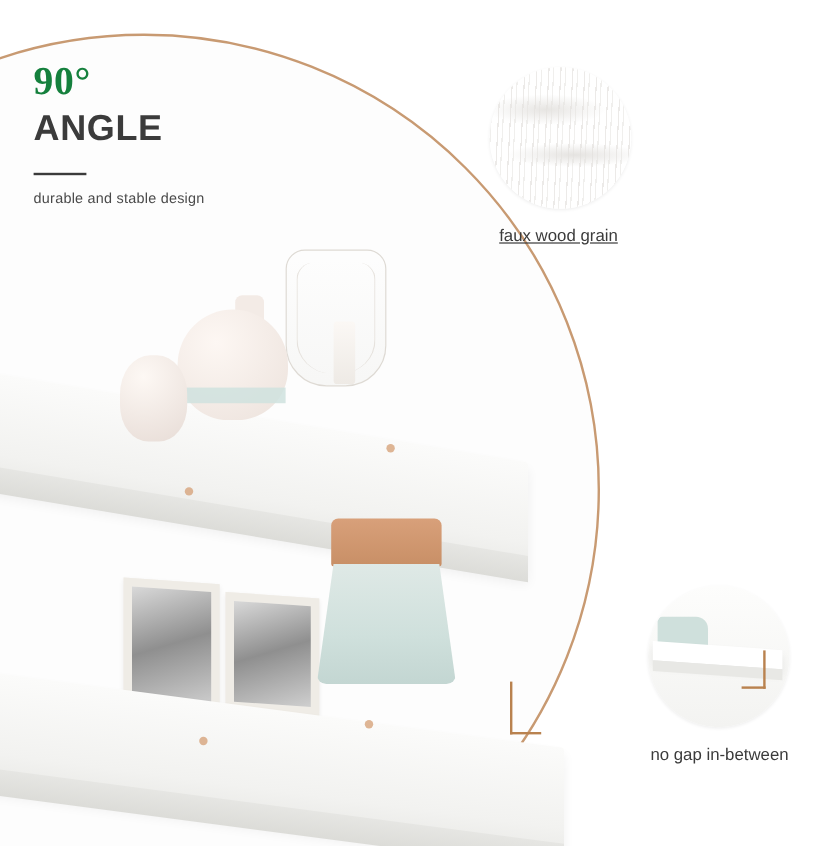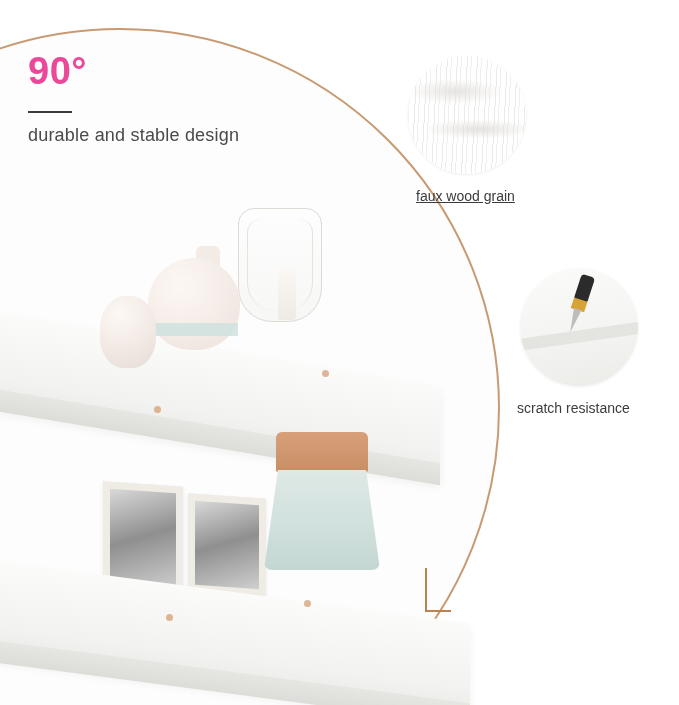--- a/index.html
+++ b/index.html
@@ -38,42 +38,43 @@
   }
 
   
   .headline {
     position: absolute;
     left: 28px;
     top: 50px;
     width: 330px;
   }
   .headline .line1 {
-    font-size: 38px;
+    font-size: 33px;
     font-weight: bold;
-    color: #ec4899;
+    color: #15803d;
     letter-spacing: 0.5px;
     line-height: 1.15;
+    font-family: Liberation Serif, serif;
   }
   .headline .line2 {
     font-size: 30px;
     font-weight: bold;
     color: #3b3b3b;
     letter-spacing: 0.5px;
     line-height: 1.22;
     margin-top: 2px;
   }
   .headline .rule {
     width: 44px;
     height: 2px;
     background: #3b3b3b;
     margin: 17px 0 12px 0;
   }
   .headline .sub {
-    font-size: 18px;
+    font-size: 12px;
     color: #4a4a4a;
     letter-spacing: 0.2px;
   }
 
   
   .shelf {
     position: absolute;
   }
   .shelf .top {
     position: absolute;
@@ -349,20 +350,21 @@
 <body>
 
 <div id="page">
 
   <div class="arc-wrap">
     <div class="arc-circle"></div>
   </div>
 
   <div class="headline">
     <div class="line1">90°</div>
+    <div class="line2">ANGLE</div>
     <div class="rule"></div>
     <div class="sub">durable and stable design</div>
   </div>
 
   <div class="shelf" id="shelf-upper">
     <div class="top"></div>
     <div class="front"></div>
   </div>
   <div class="screw" style="left:154px; top:406px;"></div>
   <div class="screw" style="left:322px; top:370px;"></div>
@@ -392,26 +394,23 @@
   </div>
   <div class="screw" style="left:166px; top:614px;"></div>
   <div class="screw" style="left:304px; top:600px;"></div>
   <div class="bracket"></div>
 
   <div class="callout" id="callout-wood">
     <div class="bubble"></div>
     <div class="label">faux wood grain</div>
   </div>
 
-  <div class="callout" id="callout-scratch">
+
+  <div class="callout" id="callout-gap">
     <div class="bubble">
-      <div class="edge"></div>
-      <div class="pen">
-        <div class="cap2"></div>
-        <div class="ring"></div>
-        <div class="tip"></div>
-      </div>
+      <div class="teal"></div>
+      <div class="wallshelf"></div>
+      <div class="bracket2"></div>
     </div>
-    <div class="label">scratch resistance</div>
-  </div>
-
+    <div class="label">no gap in-between</div>
+  </div>
 
 </div>
 
 </body></html>

